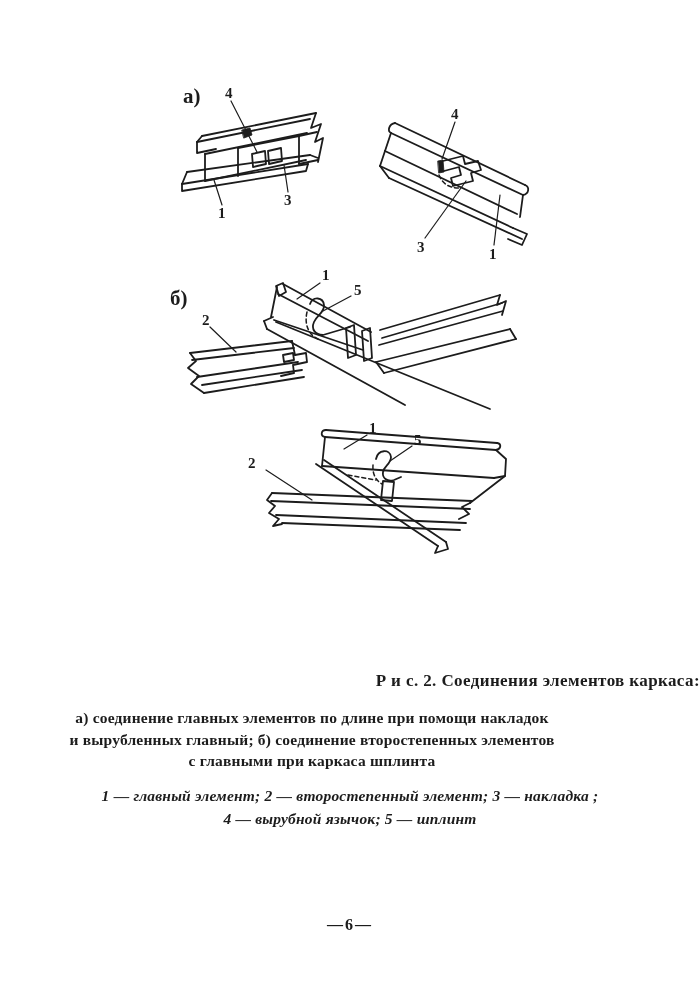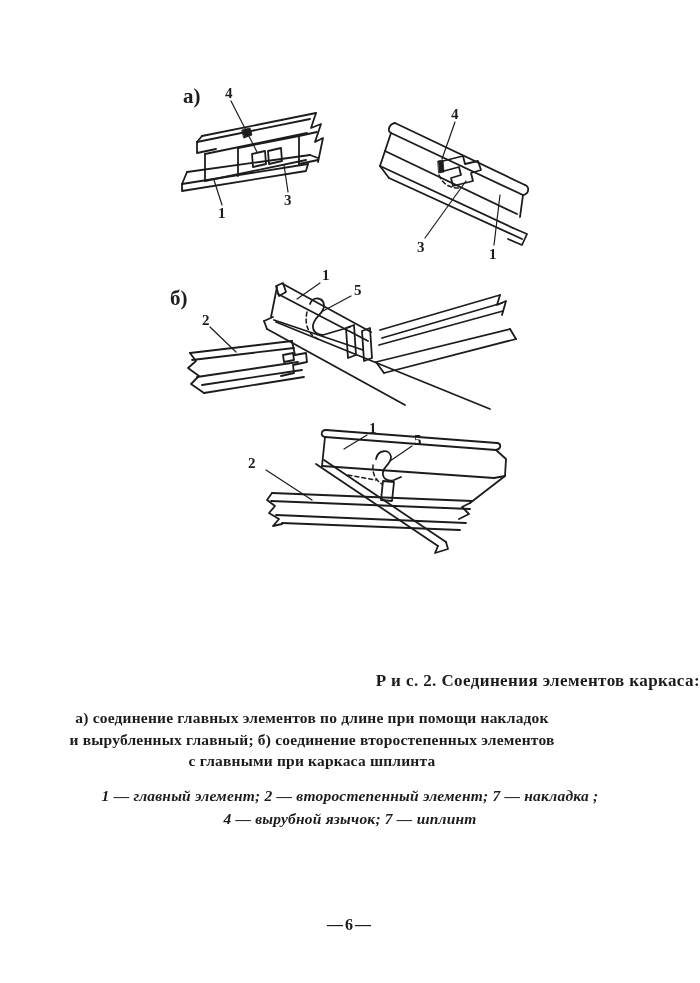--- a/index.html
+++ b/index.html
@@ -236,19 +236,19 @@
 
   <div class="caption">Р и с. 2. Соединения элементов каркаса:</div>
 
   <div class="subcaption">
     <div>а) соединение главных элементов по длине при помощи накладок</div>
     <div>и вырубленных главный; б) соединение второстепенных элементов</div>
     <div>с главными при каркаса шплинта</div>
   </div>
 
   <div class="legend">
-    <div>1 — главный элемент; 2 — второстепенный элемент; 7 — накладка ;</div>
-    <div>4 — вырубной язычок; 7 — шплинт</div>
+    <div>1 — главный элемент; 2 — второстепенный элемент; 3 — накладка ;</div>
+    <div>4 — вырубной язычок; 5 — шплинт</div>
   </div>
 
   <div class="pagenum">—6—</div>
 
 </div>
 
 </body></html>

